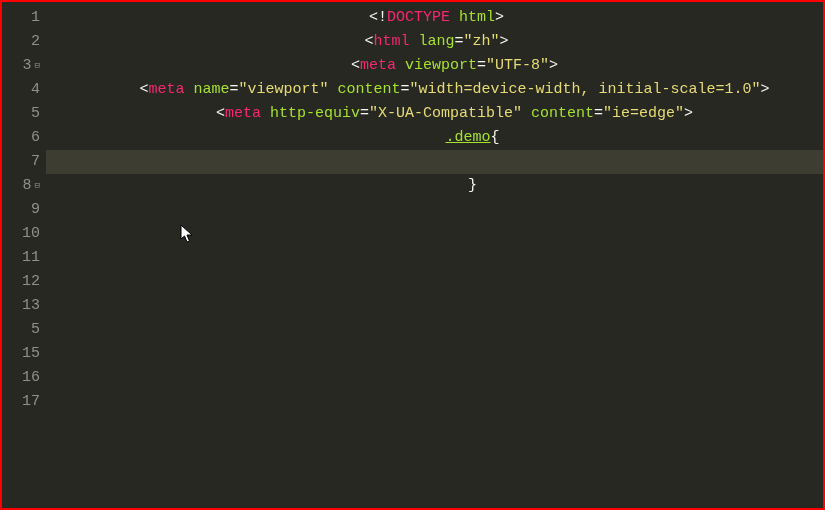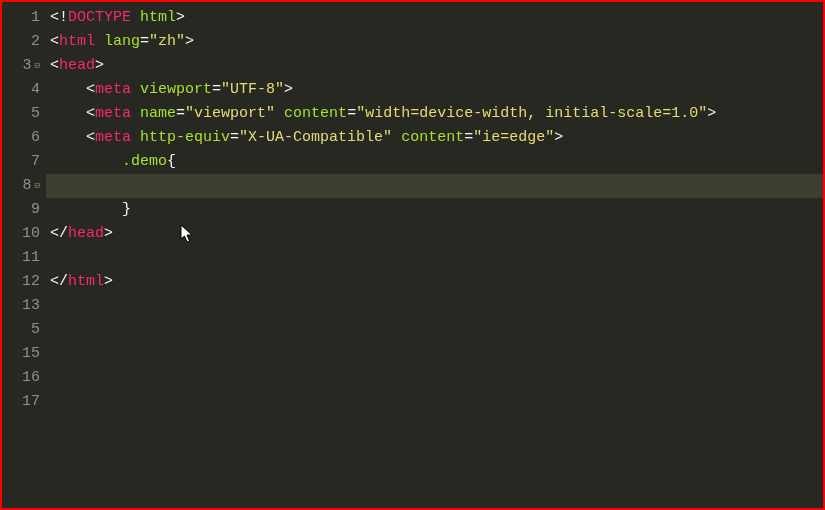--- a/index.html
+++ b/index.html
@@ -41,29 +41,30 @@
   .code {
     flex: 1;
     padding-top: 4px;
     position: relative;
   }
   .line {
     height: 24px;
     line-height: 24px;
     white-space: pre;
     padding-left: 4px;
+    text-align: center;
   }
   .line.active {
     background: #3e3d32;
   }
   .p  { color: #f8f8f2; }   
   .t  { color: #f92672; }   
   .a  { color: #a6e22e; }   
   .s  { color: #e6db74; }   
-  .sel{ color: #a6e22e; }   
+  .sel{ color: #a6e22e; text-decoration: underline; }   
   .cursor-img {
     position: absolute;
     left: 178px;
     top: 222px;
     pointer-events: none;
   }
   .cursor-img svg { display:block; }
 </style>
 </head>
 <body>
@@ -120,30 +121,27 @@
       <div class="ln">
         <span>16</span>
       </div>
       <div class="ln">
         <span>17</span>
       </div>
     </div>
   <div class="code">
       <div class="line"><span class="p">&lt;!</span><span class="t">DOCTYPE</span><span class="p"> </span><span class="a">html</span><span class="p">&gt;</span></div>
       <div class="line"><span class="p">&lt;</span><span class="t">html</span><span class="p"> </span><span class="a">lang</span><span class="p">=</span><span class="s">"zh"</span><span class="p">&gt;</span></div>
-      <div class="line"><span class="p">&lt;</span><span class="t">head</span><span class="p">&gt;</span></div>
       <div class="line"><span class="p">    &lt;</span><span class="t">meta</span><span class="p"> </span><span class="a">viewport</span><span class="p">=</span><span class="s">"UTF-8"</span><span class="p">&gt;</span></div>
       <div class="line"><span class="p">    &lt;</span><span class="t">meta</span><span class="p"> </span><span class="a">name</span><span class="p">=</span><span class="s">"viewport"</span><span class="p"> </span><span class="a">content</span><span class="p">=</span><span class="s">"width=device-width, initial-scale=1.0"</span><span class="p">&gt;</span></div>
       <div class="line"><span class="p">    &lt;</span><span class="t">meta</span><span class="p"> </span><span class="a">http-equiv</span><span class="p">=</span><span class="s">"X-UA-Compatible"</span><span class="p"> </span><span class="a">content</span><span class="p">=</span><span class="s">"ie=edge"</span><span class="p">&gt;</span></div>
       <div class="line"><span class="p">        </span><span class="sel">.demo</span><span class="p">{</span></div>
       <div class="line active"><span class="p">            </span></div>
       <div class="line"><span class="p">        }</span></div>
-      <div class="line"><span class="p">&lt;/</span><span class="t">head</span><span class="p">&gt;</span></div>
       <div class="line"><span class="p"></span></div>
-      <div class="line"><span class="p">&lt;/</span><span class="t">html</span><span class="p">&gt;</span></div>
     </div>
 </div>
 
 <div class="cursor-img">
   <svg width="16" height="20" viewBox="0 0 16 20">
     <path d="M1 1 L1 15 L4.5 12 L7 18 L9.5 17 L7 11 L12 11 Z" fill="#ffffff" stroke="#000000" stroke-width="1"></path>
   </svg>
 </div>
 
 </body></html>

